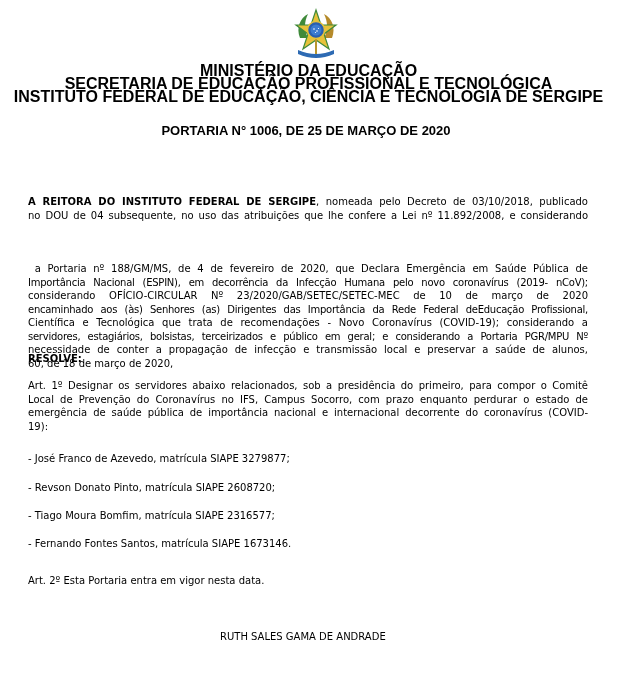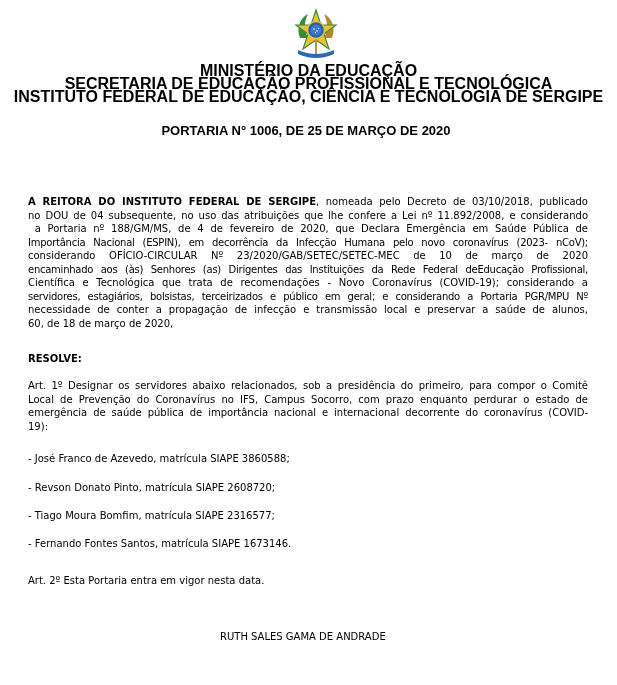--- a/index.html
+++ b/index.html
@@ -41,39 +41,39 @@
 
 <div class="hdr" style="top:65px;">MINISTÉRIO DA EDUCAÇÃO</div>
 <div class="hdr" style="top:78px;">SECRETARIA DE EDUCAÇÃO PROFISSIONAL E TECNOLÓGICA</div>
 <div class="hdr" style="top:91px;">INSTITUTO FEDERAL DE EDUCAÇÃO, CIÊNCIA E TECNOLOGIA DE SERGIPE</div>
 
 <div class="title">PORTARIA N° 1006, DE 25 DE MARÇO DE 2020</div>
 
 <div class="para body-text" style="top:195px;">
   <span class="jline"><b>A REITORA DO INSTITUTO FEDERAL DE SERGIPE</b><span>, nomeada pelo Decreto de 03/10/2018, publicado</span></span>
   <span class="jline">no DOU de 04 subsequente, no uso das atribuições que lhe confere a Lei nº 11.892/2008, e considerando</span>
-  <span class="jline" style="white-space:pre;"> a Portaria nº 188/GM/MS, de 4 de fevereiro de 2020, que Declara Emergência em Saúde Pública de</span>
-  <span class="jline sq"><span class="sq">Importância Nacional (ESPIN), em decorrência da Infecção Humana pelo novo coronavírus (2023- nCoV);</span></span>
+  <span class="jline" style="white-space:pre;margin-top:40px;"> a Portaria nº 188/GM/MS, de 4 de fevereiro de 2020, que Declara Emergência em Saúde Pública de</span>
+  <span class="jline sq"><span class="sq">Importância Nacional (ESPIN), em decorrência da Infecção Humana pelo novo coronavírus (2019- nCoV);</span></span>
   <span class="jline">considerando OFÍCIO-CIRCULAR Nº 23/2020/GAB/SETEC/SETEC-MEC de 10 de março de 2020</span>
-  <span class="jline"><span class="sq">encaminhado aos (às) Senhores (as) Dirigentes das Instituições da Rede Federal deEducação Profissional,</span></span>
+  <span class="jline"><span class="sq">encaminhado aos (às) Senhores (as) Dirigentes das Importância da Rede Federal deEducação Profissional,</span></span>
   <span class="jline">Científica e Tecnológica que trata de recomendações - Novo Coronavírus (COVID-19); considerando a</span>
   <span class="jline"><span class="sq">servidores, estagiários, bolsistas, terceirizados e público em geral; e considerando a Portaria PGR/MPU Nº</span></span>
   <span class="jline">necessidade de conter a propagação de infecção e transmissão local e preservar a saúde de alunos,</span>
   <span class="jline last">60, de 18 de março de 2020,</span>
 </div>
 
 <div class="abs body-text" style="top:352px;"><b>RESOLVE:</b></div>
 
 <div class="para body-text" style="top:379px;">
   <span class="jline">Art. 1º Designar os servidores abaixo relacionados, sob a presidência do primeiro, para compor o Comitê</span>
   <span class="jline">Local de Prevenção do Coronavírus no IFS, Campus Socorro, com prazo enquanto perdurar o estado de</span>
   <span class="jline">emergência de saúde pública de importância nacional e internacional decorrente do coronavírus (COVID-</span>
   <span class="jline last">19):</span>
 </div>
 
-<div class="abs body-text" style="top:452px;">- José Franco de Azevedo, matrícula SIAPE 3860588;</div>
+<div class="abs body-text" style="top:452px;">- José Franco de Azevedo, matrícula SIAPE 3279877;</div>
 <div class="abs body-text" style="top:481px;">- Revson Donato Pinto, matrícula SIAPE 2608720;</div>
 <div class="abs body-text" style="top:509px;">- Tiago Moura Bomfim, matrícula SIAPE 2316577;</div>
 <div class="abs body-text" style="top:537px;">- Fernando Fontes Santos, matrícula SIAPE 1673146.</div>
 
 <div class="abs body-text" style="top:574px;">Art. 2º Esta Portaria entra em vigor nesta data.</div>
 
 <div class="abs body-text" style="top:630px; left:220px;">RUTH SALES GAMA DE ANDRADE</div>
 
 </body></html>

